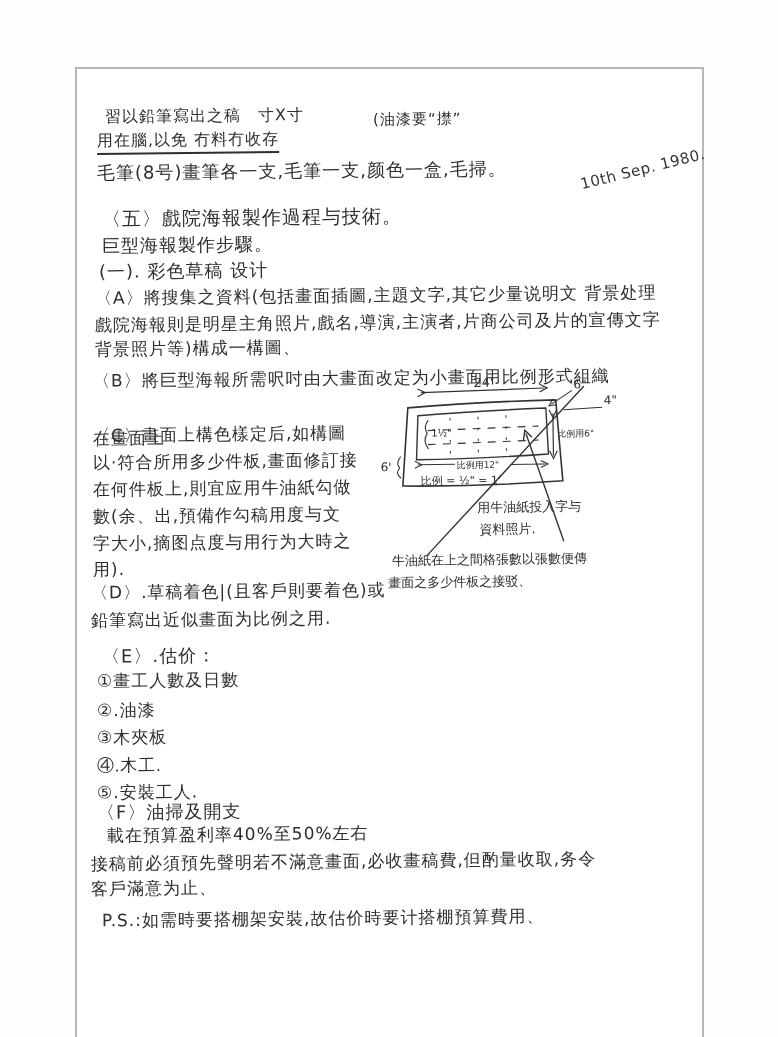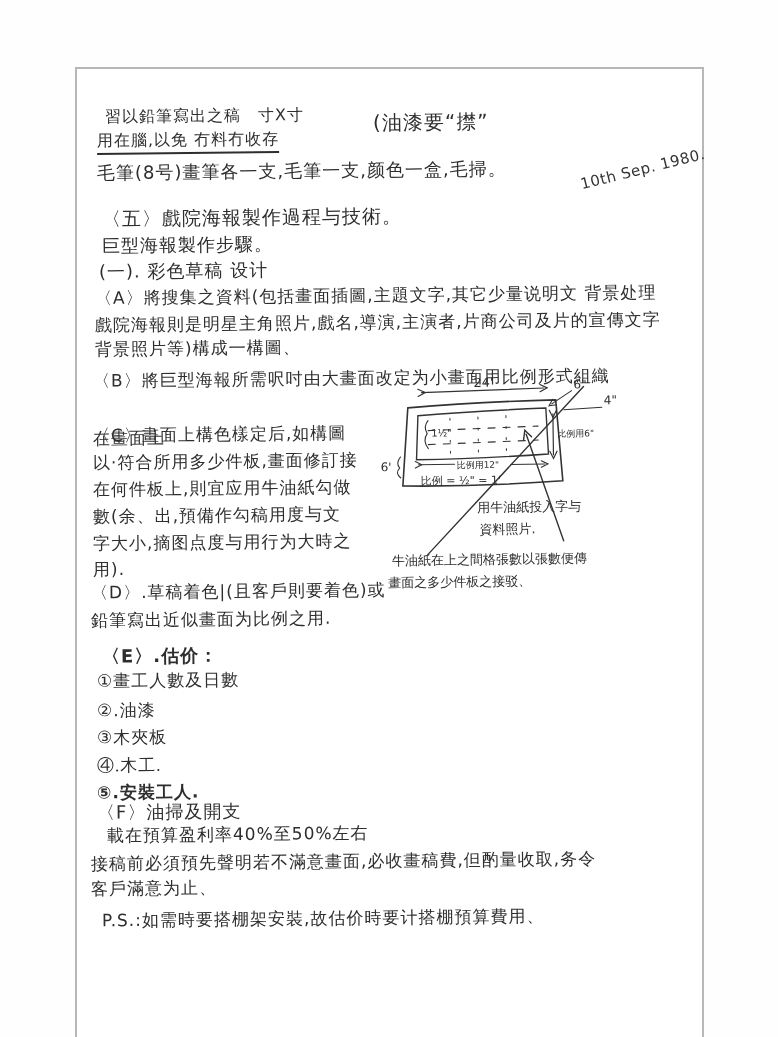--- a/index.html
+++ b/index.html
@@ -3,21 +3,21 @@
 <meta charset="utf-8">
 <style>
   * { margin:0; padding:0; box-sizing:border-box; }
   html,body { width:778px; height:1037px; background:#ffffff; overflow:hidden;
     font-family:"DejaVu Sans", sans-serif; }
   .page { position:absolute; left:0; top:0; width:778px; height:1037px; background:#fefefe; }
   .paper { position:absolute; left:75px; top:67px; width:629px; height:1000px;
     background:#ffffff; border:2px solid #b7b7b7; }
   .hw { position:absolute; color:#2e2e2e; white-space:nowrap;
     letter-spacing:1px; transform:rotate(-0.6deg); line-height:1.1; }
-  .sz15 { font-size:20px; } .sz16 { font-size:16px; } .sz17 { font-size:17px; }
+  .sz15 { font-size:15px; } .sz16 { font-size:16px; } .sz17 { font-size:17px; }
   .sz18 { font-size:18px; } .sz19 { font-size:19px; }
   .underline { border-bottom:2px solid #2e2e2e; padding-bottom:3px; }
   .date { transform:rotate(-14deg); font-size:15px; letter-spacing:0.5px; color:#333; }
   svg text { fill:#2e2e2e; font-family:"DejaVu Sans", sans-serif; }
   svg path, svg line, svg polyline { stroke:#333; fill:none; stroke-linecap:round; }
 </style>
 </head>
 <body>
 
 <div class="page">
@@ -43,26 +43,26 @@
     <div class="hw sz17" style="left:16px; top:356px;">〈C〉畫面上構色樣定后,如構圖</div>
     <div class="hw sz17" style="left:16px; top:383px;">以·符合所用多少件板,畫面修訂接</div>
     <div class="hw sz17" style="left:16px; top:410px;">在何件板上,則宜应用牛油紙勾做</div>
     <div class="hw sz17" style="left:16px; top:437px;">數(余、出,預備作勾稿用度与文</div>
     <div class="hw sz17" style="left:16px; top:464px;">字大小,摘图点度与用行为大時之</div>
     <div class="hw sz17" style="left:16px; top:491px;">用).</div>
 
     <div class="hw sz17" style="left:14px; top:513px;">〈D〉.草稿着色|(且客戶則要着色)或</div>
     <div class="hw sz17" style="left:14px; top:541px;">鉛筆寫出近似畫面为比例之用.</div>
 
-    <div class="hw sz18" style="left:25px; top:577px;font-weight:bold;">〈E〉.估价：</div>
+    <div class="hw sz18" style="left:25px; top:577px;">〈E〉.估价：</div>
     <div class="hw sz17" style="left:20px; top:602px;">①畫工人數及日數</div>
     <div class="hw sz17" style="left:20px; top:632px;">②.油漆</div>
     <div class="hw sz17" style="left:20px; top:659px;">③木夾板</div>
     <div class="hw sz17" style="left:20px; top:688px;font-family:Liberation Serif, serif;">④.木工.</div>
-    <div class="hw sz17" style="left:20px; top:714px;font-weight:bold;">⑤.安裝工人.</div>
+    <div class="hw sz17" style="left:20px; top:714px;">⑤.安裝工人.</div>
 
     <div class="hw sz18" style="left:20px; top:733px;">〈F〉油掃及開支</div>
     <div class="hw sz17" style="left:30px; top:756px;">載在預算盈利率40%至50%左右</div>
     <div class="hw sz17" style="left:14px; top:783px;">接稿前必須預先聲明若不滿意畫面,必收畫稿費,但酌量收取,务令</div>
     <div class="hw sz17" style="left:14px; top:810px;">客戶滿意为止、</div>
 
     <div class="hw sz17" style="left:25px; top:840px;">P.S.:如需時要搭棚架安裝,故估价時要计搭棚預算費用、</div>
 
     <svg width="330" height="232" viewBox="0 0 330 232" style="position:absolute; left:302px; top:308px; transform:rotate(-0.8deg);">
       <defs>

